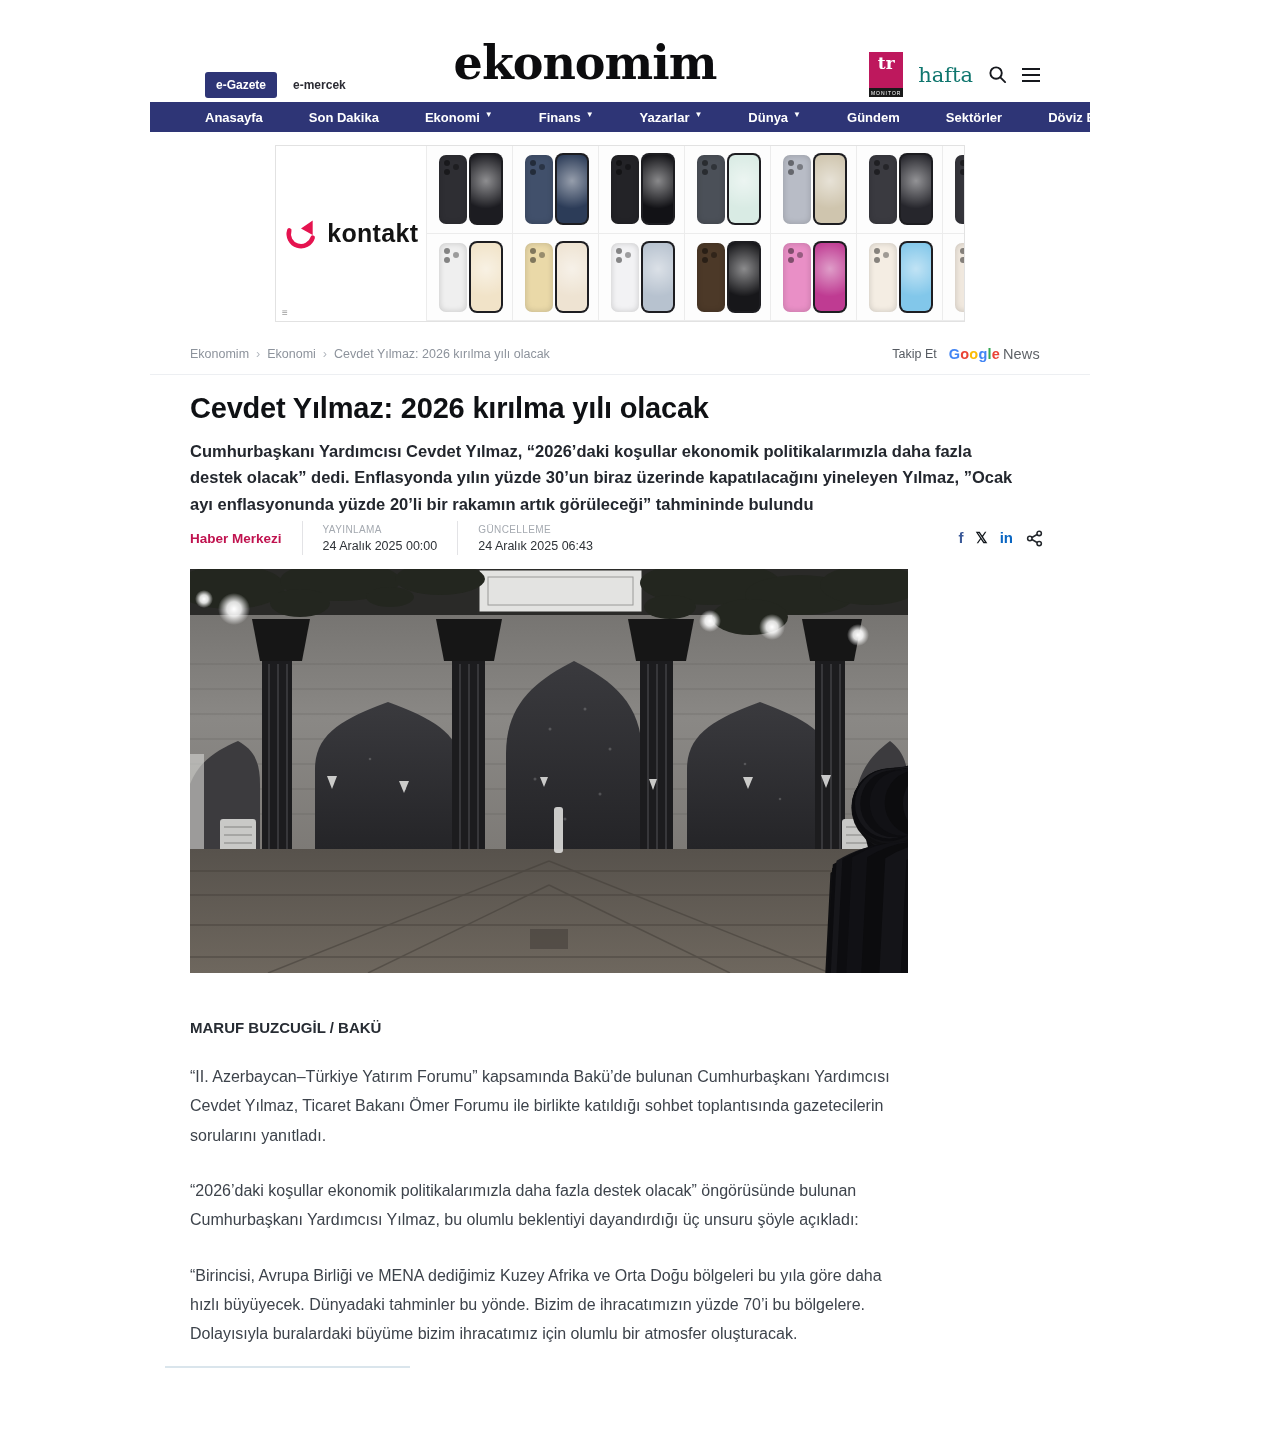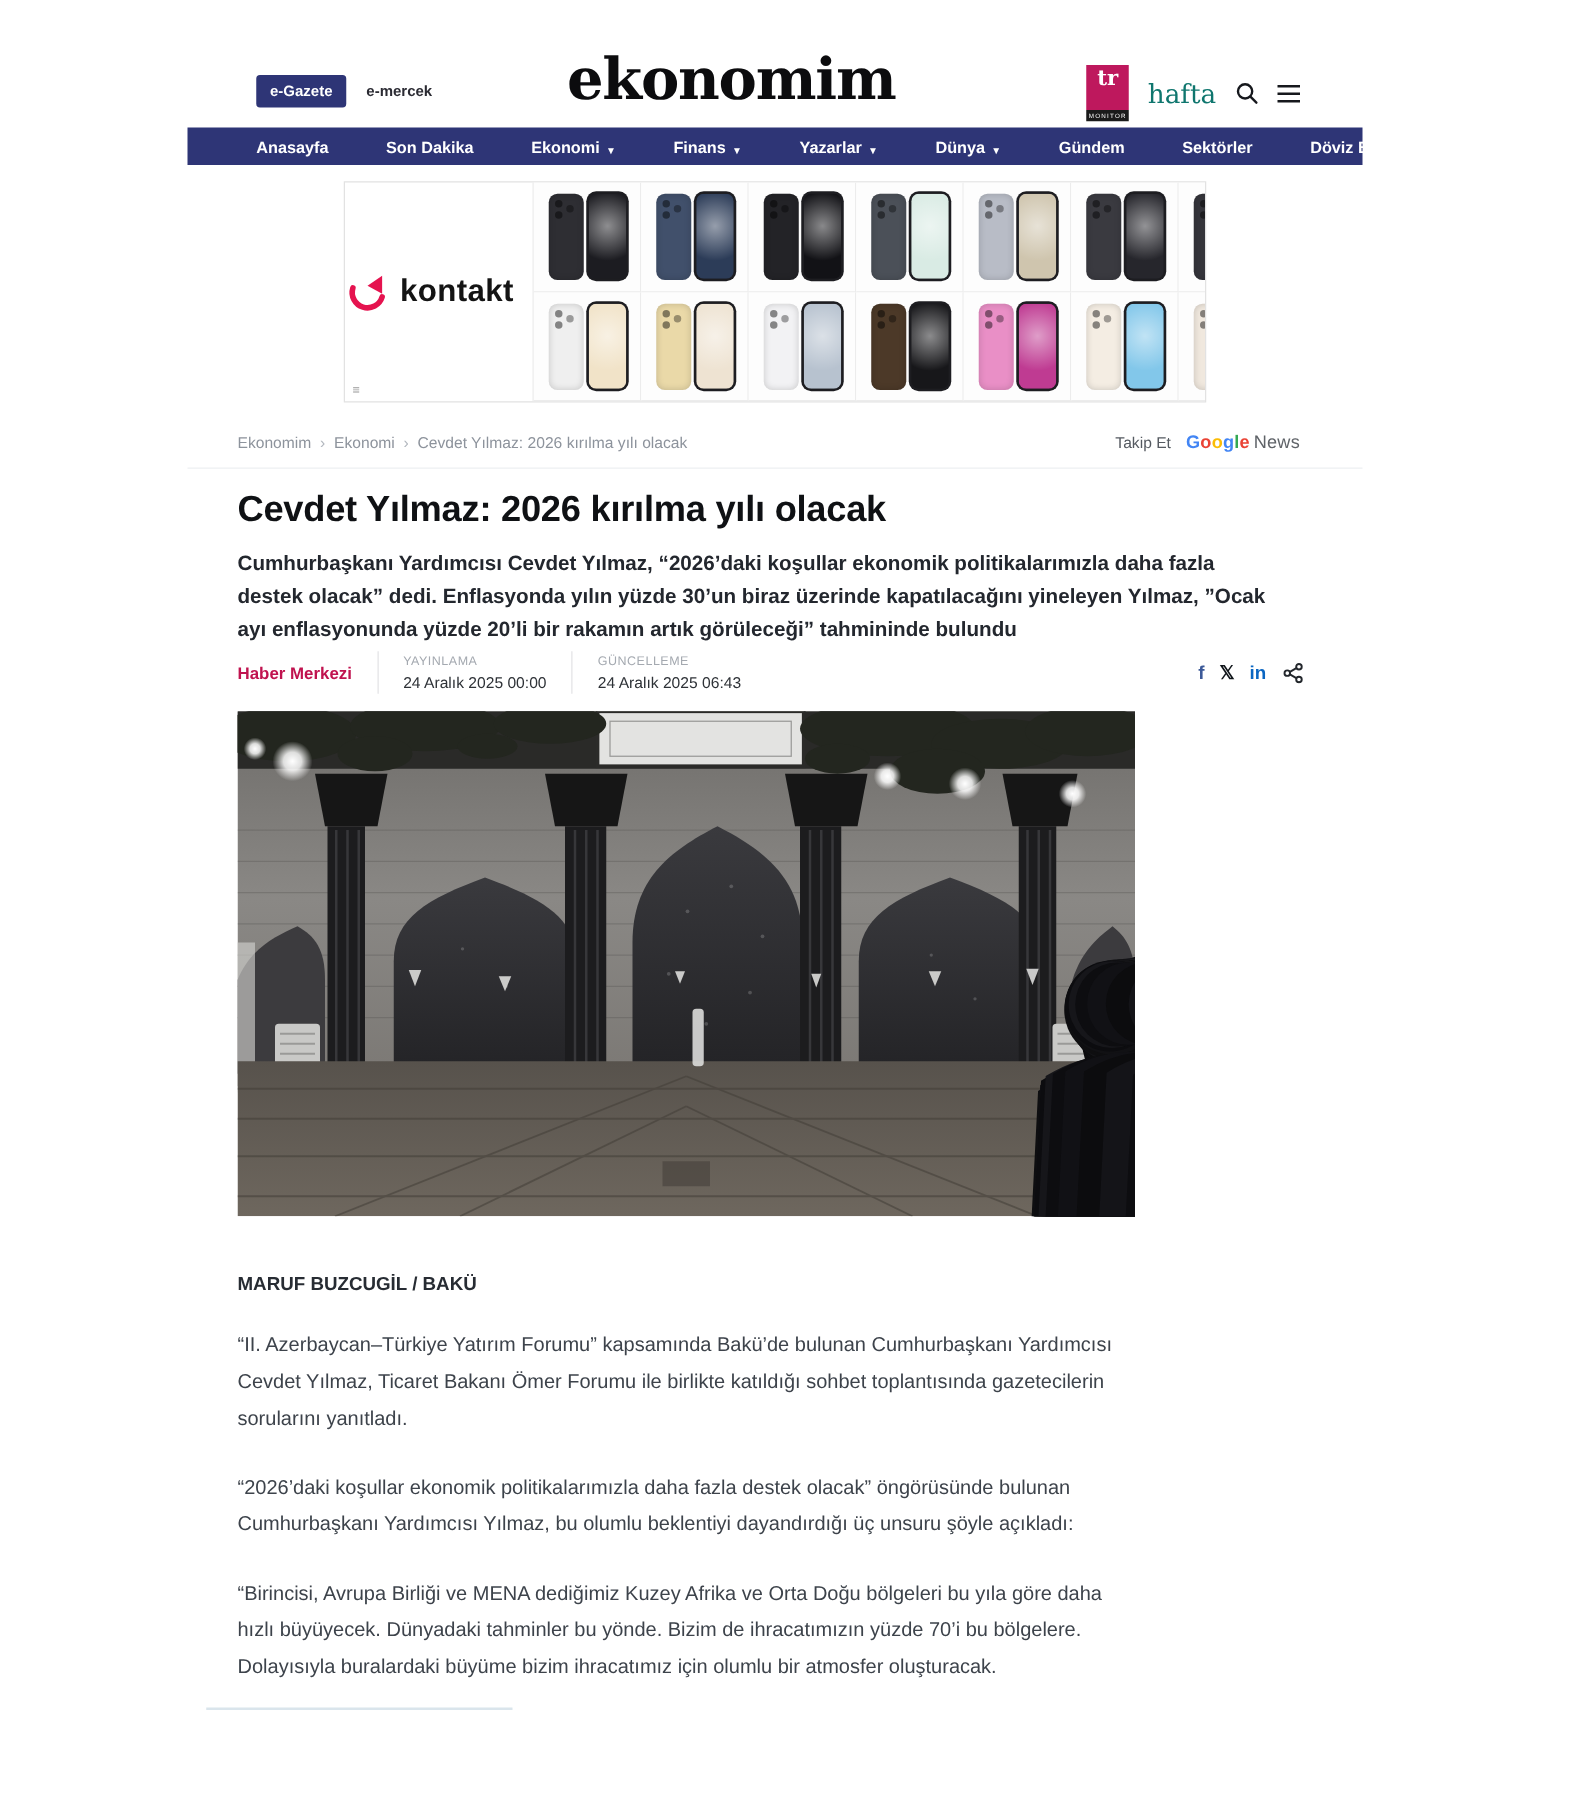--- a/index.html
+++ b/index.html
@@ -2,41 +2,41 @@
 <html><head>
 <meta charset="utf-8">
 <style>
   * { margin:0; padding:0; box-sizing:border-box; }
   body { background:#ffffff; font-family:"Liberation Sans", sans-serif; }
   .page { width:1273px; height:1447px; position:relative; background:#fff; overflow:hidden; }
 
   
   .topbar { padding-top:40px; }
   .topbar-inner { position:relative; width:940px; margin-left:150px; height:62px; }
-  .topbar-left { position:absolute; left:55px; top:20px; display:flex; align-items:center; gap:16px; }
+  .topbar-left { position:absolute; left:55px; top:32px; display:flex; align-items:center; gap:16px; }
   .egazete-btn { background:#2e3576; color:#fff; font-size:12px; font-weight:bold; border:none; border-radius:3px; padding:6px 11px; cursor:pointer; font-family:"Liberation Sans",sans-serif; }
   .emercek { font-size:12px; font-weight:bold; color:#2b2b33; cursor:pointer; }
   .brand-logo { position:absolute; left:435px; top:-4px; transform:translateX(-50%); font-family:"DejaVu Serif", serif; font-weight:bold; font-size:46px; color:#0c0c0e; letter-spacing:-1px; }
   .topbar-right { position:absolute; right:50px; top:12px; display:flex; align-items:center; gap:15px; }
   .trmonitor { display:flex; flex-direction:column; width:34px; cursor:pointer; }
   .trmonitor .tr-box { background:#be185d; color:#fff; font-family:"DejaVu Serif",serif; font-weight:bold; font-size:17px; text-align:center; height:36px; line-height:22px; }
   .trmonitor .tr-strip { background:#1a1a1a; color:#fff; font-size:5px; text-align:center; letter-spacing:1px; padding:1.5px 0; }
   .hafta { font-family:"DejaVu Serif", serif; font-size:21px; color:#0f766e; cursor:pointer; }
   .search-btn { background:none; border:none; cursor:pointer; padding:0; display:flex; }
   .hamburger { display:flex; flex-direction:column; gap:4px; cursor:pointer; padding:2px 0; }
   .hamburger span { display:block; width:18px; height:2px; background:#16181d; }
 
   
   .mainnav { margin-left:150px; width:940px; height:30px; background:#2e3576; display:flex; align-items:center; padding-left:32px; }
-  .nav-item { color:#fff; font-size:13px; font-weight:bold; padding:0 23px; cursor:pointer; white-space:nowrap; display:flex; align-items:flex-end; gap:5px; }
+  .nav-item { color:#fff; font-size:13px; font-weight:bold; padding:0 23px; cursor:pointer; white-space:nowrap; display:flex; align-items:flex-start; gap:5px; }
   .nav-item .caret { font-size:8px; line-height:1; margin-top:1px; }
 
   
   .adwrap { margin:13px 0 0 275px; width:690px; height:177px; border:1px solid #e2e2e2; background:#fff; display:flex; position:relative; cursor:pointer; }
-  .ad-brand { width:150px; display:flex; align-items:center; justify-content:flex-start; gap:8px; }
+  .ad-brand { width:150px; display:flex; align-items:center; justify-content:center; gap:8px; }
   .ad-brand-text { font-size:25px; font-weight:800; color:#141414; letter-spacing:.3px; }
   .ad-grid { width:540px; overflow:hidden; border-left:1px solid #ececec; }
   .ad-row { display:flex; height:87.5px; }
   .phone-tile { min-width:86px; width:86px; height:87.5px; border-right:1px solid #ececec; border-bottom:1px solid #ececec; position:relative; background:#fdfdfd; overflow:hidden; }
   .phone-back { position:absolute; left:12px; top:9px; width:28px; height:69px; border-radius:7px; background:var(--body); box-shadow:inset 0 0 6px rgba(0,0,0,.18); }
   .phone-back .cam { position:absolute; left:5px; top:5px; width:6px; height:6px; border-radius:50%; background:rgba(0,0,0,.45); box-shadow:0 9px 0 rgba(0,0,0,.45), 9px 4px 0 rgba(0,0,0,.35); }
   .phone-front { position:absolute; right:9px; top:7px; width:34px; height:72px; border-radius:8px; background:#1d1d21; padding:2px; }
   .phone-front .scr { width:100%; height:100%; border-radius:6px; background:var(--screen); background-image:radial-gradient(circle at 50% 38%, rgba(255,255,255,.5), rgba(255,255,255,0) 62%); }
   .ad-info { position:absolute; left:6px; bottom:3px; font-size:10px; color:#9a9a9a; }
 

